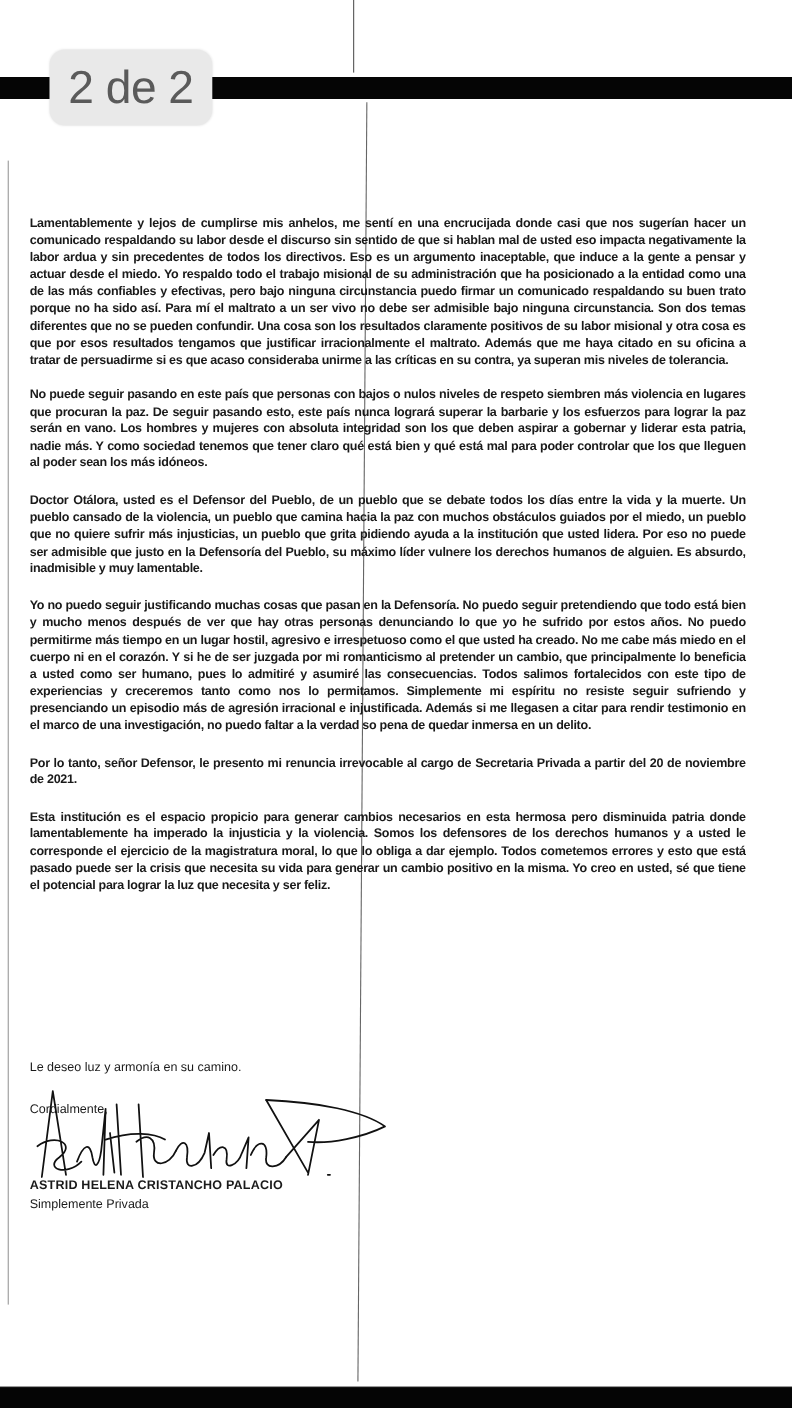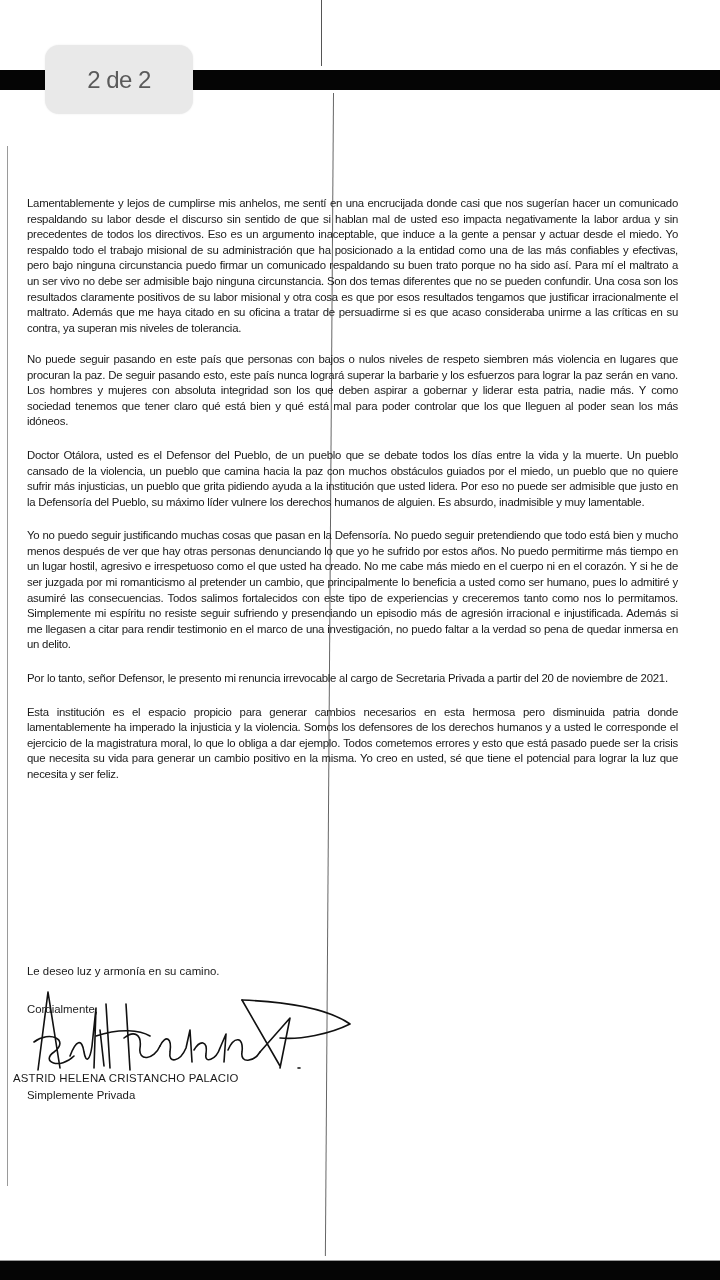--- a/index.html
+++ b/index.html
@@ -31,21 +31,21 @@
       height: 69px;
       background: #e9e9e9;
       border-radius: 14px;
       display: flex;
       align-items: center;
       justify-content: center;
       box-shadow: 0 0 2px rgba(0,0,0,0.08);
     }
     .page-pill span {
       font-family: "Liberation Sans", sans-serif;
-      font-size: 24px;
+      font-size: 42px;
       color: #5a5a5a;
       letter-spacing: -0.5px;
     }
     .fold-line-top {
       position: absolute;
       left: 321px;
       top: 0;
       width: 1px;
       height: 66px;
       background: #555;
@@ -82,20 +82,21 @@
       left: 27px;
       top: 196px;
       width: 651px;
       font-size: 11.4px;
       line-height: 15.6px;
       text-align: justify;
       letter-spacing: -0.25px;
     }
     .letter p {
       margin: 0 0 15.6px 0;
+      font-weight: bold;
     }
     .letter p.gap-lg {
       margin-bottom: 18px;
     }
     .closing {
       position: absolute;
       left: 27px;
       top: 964px;
       font-size: 11.4px;
       line-height: 15.6px;
@@ -108,24 +109,24 @@
     }
     .signature {
       position: absolute;
       left: 30px;
       top: 990px;
       width: 330px;
       height: 90px;
     }
     .signer-name {
       position: absolute;
-      left: 13px;
+      left: 27px;
       top: 1072px;
       font-size: 11.4px;
-      font-weight: normal;
+      font-weight: bold;
       letter-spacing: 0.2px;
     }
     .signer-title {
       position: absolute;
       left: 27px;
       top: 1089px;
       font-size: 11.4px;
     }
   </style>
 </head>

